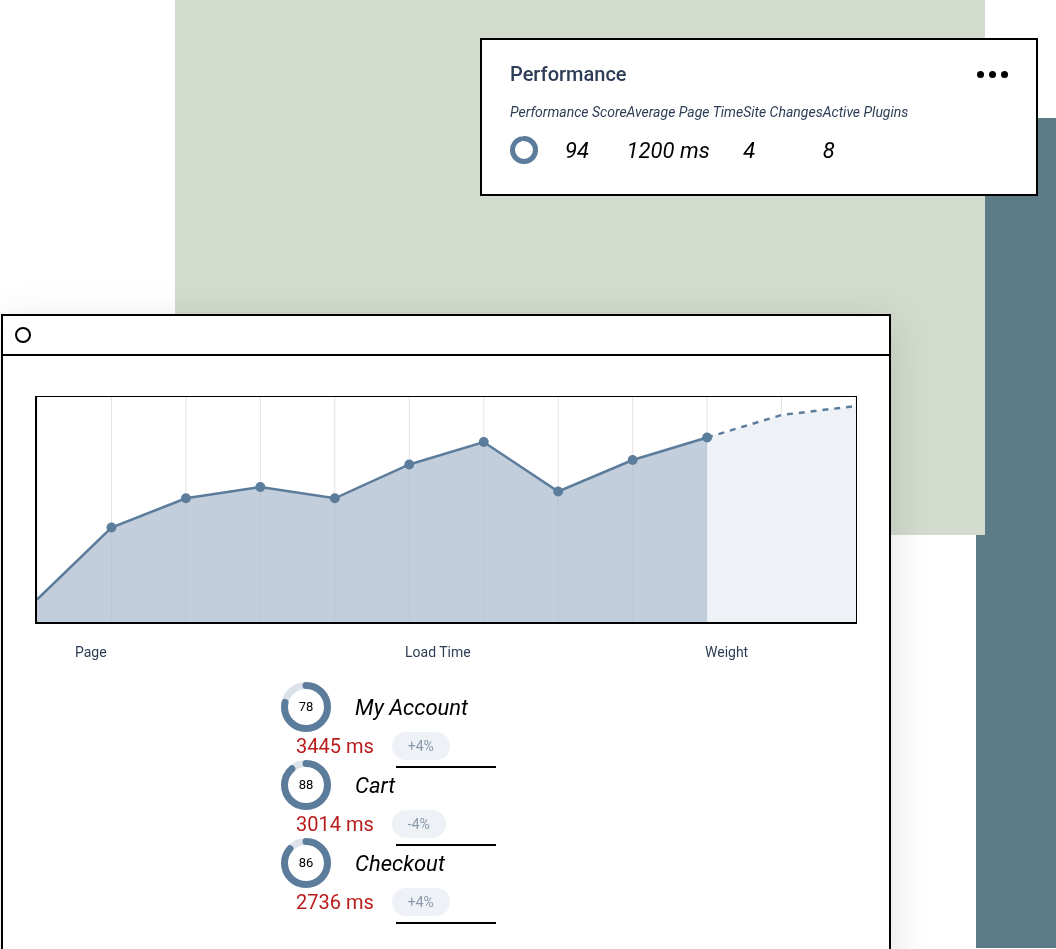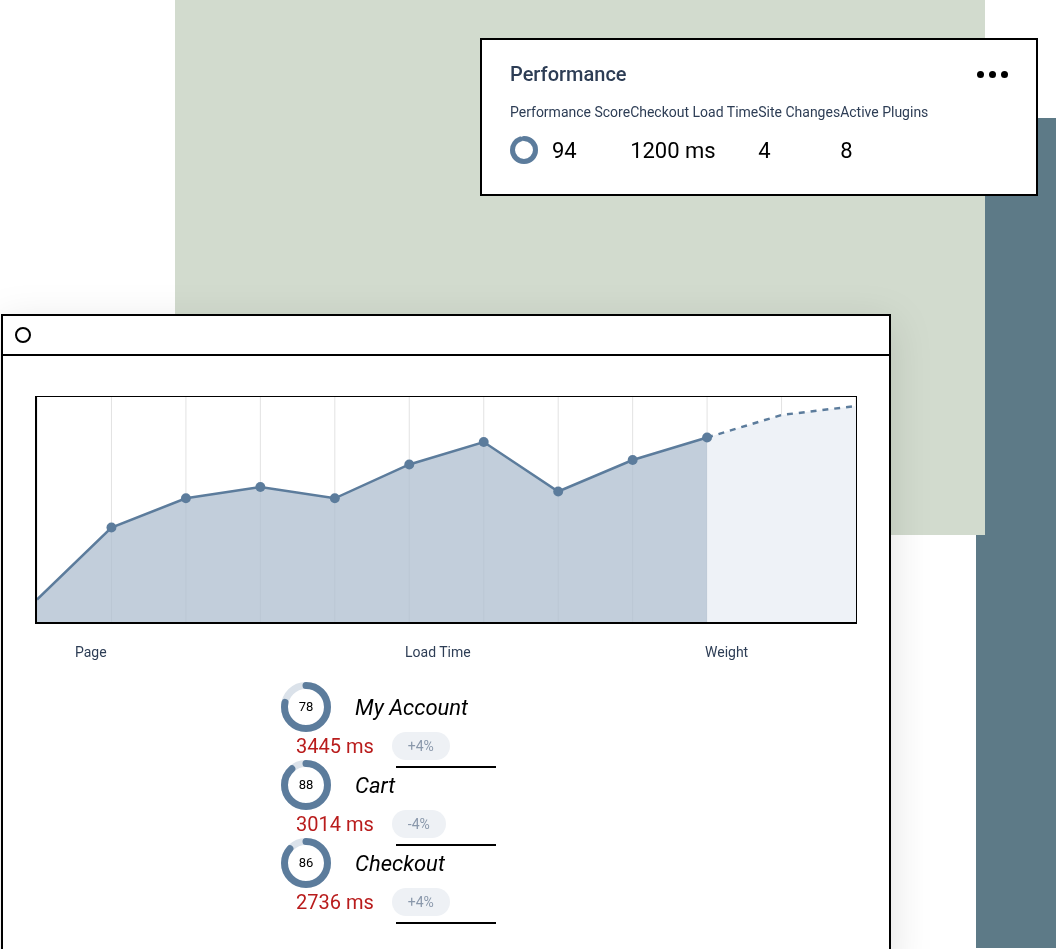--- a/index.html
+++ b/index.html
@@ -57,35 +57,36 @@
     gap: 5px;
   }
   .dots span {
     width: 7px;
     height: 7px;
     background: #000;
     border-radius: 50%;
   }
   .perf-metrics {
     display: flex;
+    font-style: italic;
   }
   .metric {
     display: flex;
     flex-direction: column;
     gap: 14px;
   }
   .metric .label {
     font-size: 14px;
     color: #2d3d55;
     white-space: nowrap;
   }
   .metric .value-row {
     display: flex;
     align-items: center;
-    gap: 14px;
+    gap: 27px;
     height: 32px;
     text-align: right;
   }
   .metric .value {
     font-size: 22px;
     color: #000;
   }
   .small-donut svg { display: block; }
   
   .window {
@@ -200,21 +201,21 @@
             <svg width="28" height="28" viewBox="0 0 28 28">
     <circle cx="14" cy="14" r="11.5" fill="none" stroke="#dbe2ea" stroke-width="5"></circle>
     <circle cx="14" cy="14" r="11.5" fill="none" stroke="#5c7c9c" stroke-width="5" stroke-dasharray="72.25663103256524" stroke-dashoffset="4.335397861953918" stroke-linecap="round" transform="rotate(-90 14 14)"></circle>
 
   </svg>
           </span>
       <span class="value">94</span>
     </div>
       </div>
       <div class="metric">
-    <div class="label">Checkout Load Time</div>
+    <div class="label">Average Page Time</div>
     <div class="value-row">
 
       <span class="value">1200 ms</span>
     </div>
       </div>
       <div class="metric">
     <div class="label">Site Changes</div>
     <div class="value-row">
 
       <span class="value">4</span>

